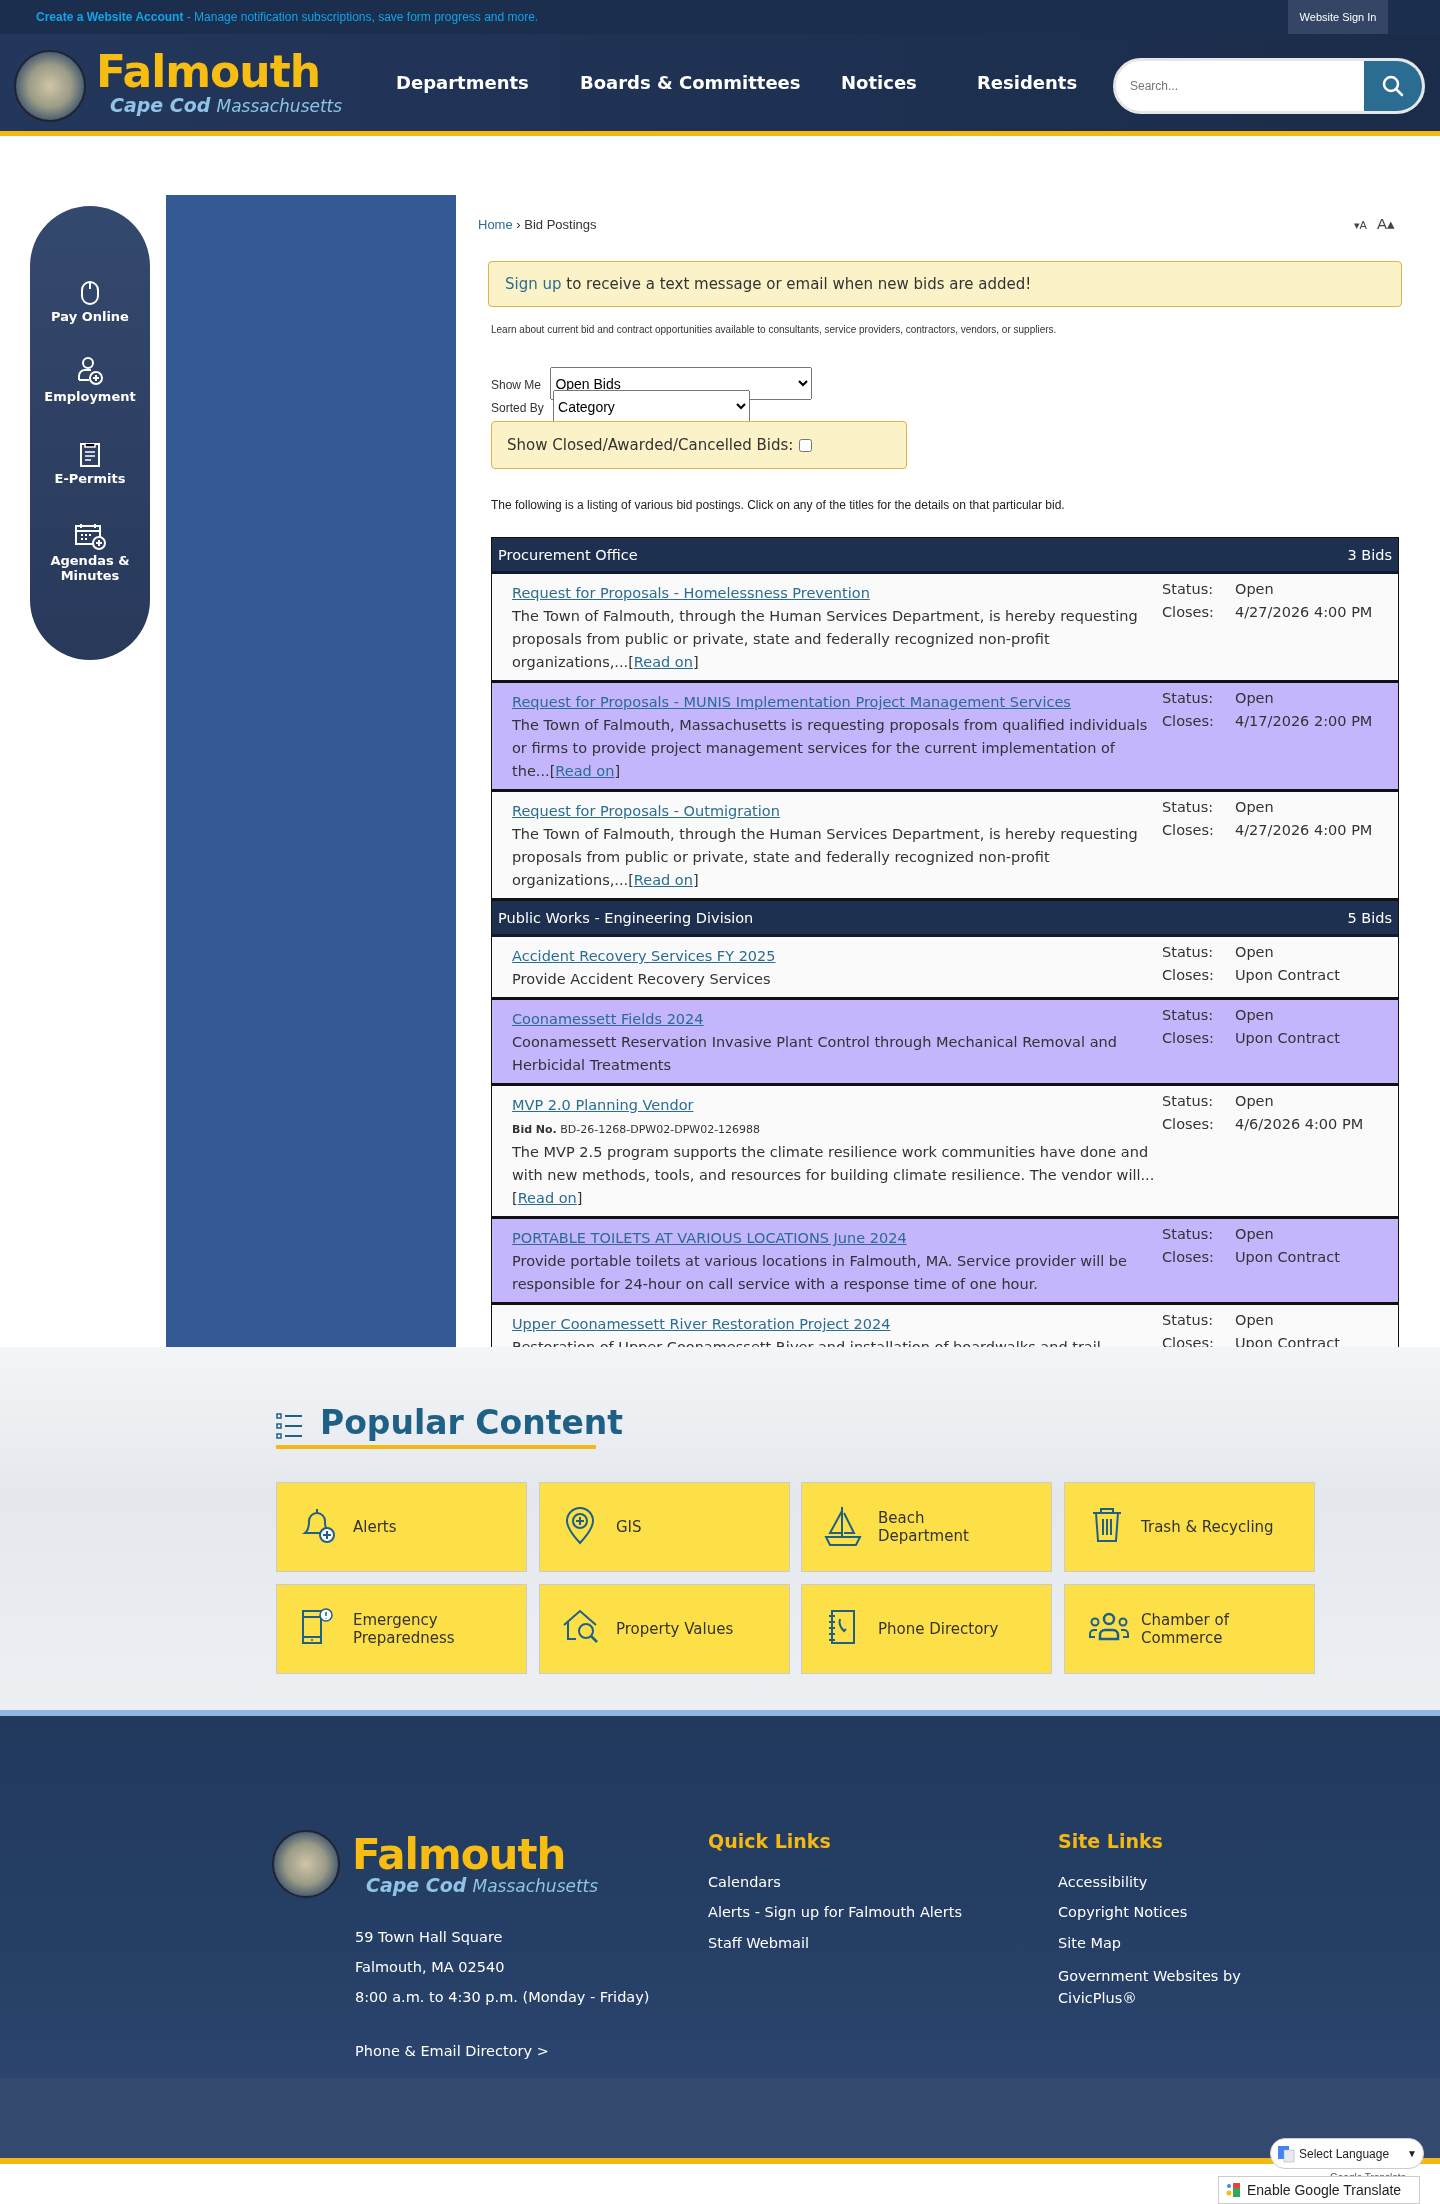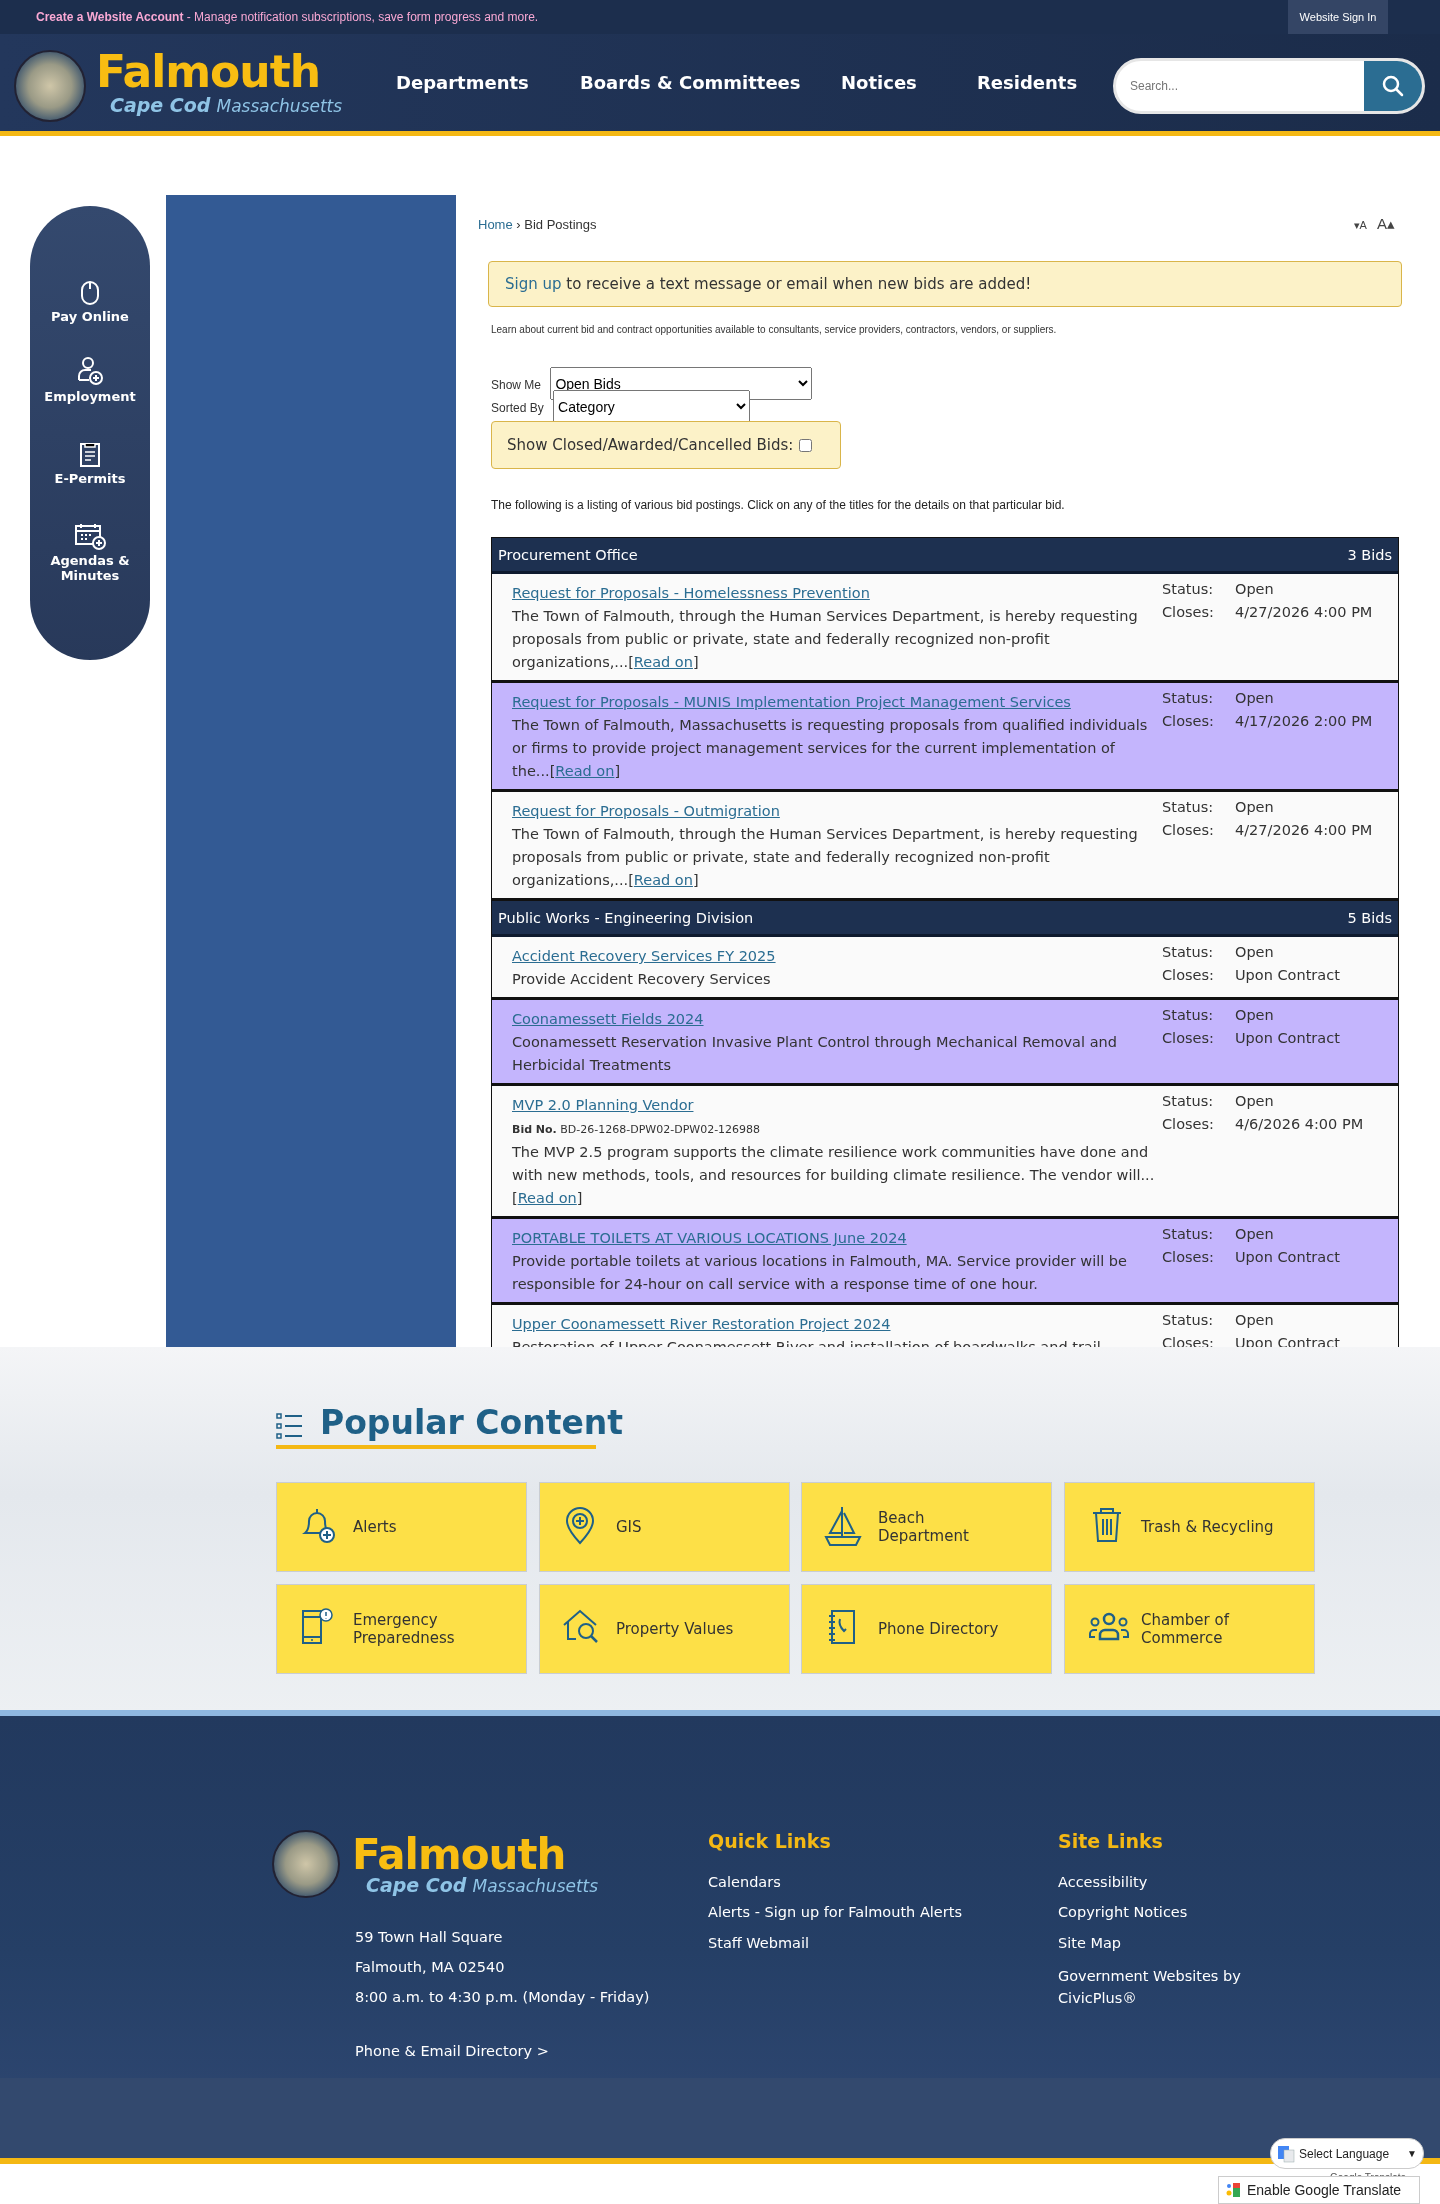--- a/index.html
+++ b/index.html
@@ -1,20 +1,20 @@
 <!DOCTYPE html>
 <html><head>
 <meta charset="utf-8">
 <style>
 *{box-sizing:border-box;margin:0;padding:0}
 body{width:1440px;height:2204px;font-family:"Liberation Sans",sans-serif;background:#fff;position:relative;overflow:hidden;color:#222}
 a{color:inherit}
 
 .topbar{position:absolute;left:0;top:0;width:1440px;height:34px;background:#1c2e4d}
-.topbar .msg{position:absolute;left:36px;top:10px;font-size:12px;color:#f9a8d4}
+.topbar .msg{position:absolute;left:36px;top:10px;font-size:12px;color:#0ea5e9}
 .topbar .msg b{font-weight:bold}
 .signin{position:absolute;left:1288px;top:0;width:100px;height:34px;background:#344565;color:#fff;font-size:11px;line-height:34px;text-align:center;cursor:pointer}
 
 .header{position:absolute;left:0;top:34px;width:1440px;height:102px;background:linear-gradient(90deg,#23375c,#1b2c4a)}
 .header .gold{position:absolute;left:0;bottom:0;width:100%;height:5px;background:#f4b814}
 .seal{position:absolute;border-radius:50%;background:radial-gradient(circle,#cfc6a8 0%,#9a9a86 45%,#4e6272 70%,#2d3c46 100%);border:2px solid #223}
 .logo-falmouth{position:absolute;font-family:"DejaVu Sans",sans-serif;font-weight:bold;color:#f8bd12;letter-spacing:-1px}
 .logo-cape{position:absolute;font-family:"DejaVu Sans",sans-serif;color:#8fc4e6;white-space:nowrap}
 .logo-cape b{font-style:italic;font-weight:bold}
 .logo-cape i{font-weight:normal}
@@ -31,21 +31,21 @@
 .main{position:absolute;left:456px;top:195px;width:970px;height:1152px;background:#fff}
 .crumb{position:absolute;left:22px;top:22px;font-size:13px;color:#333}
 .crumb a{color:#2b6d92;text-decoration:none}
 .resize{position:absolute;left:898px;top:20px;font-size:12px;color:#444}
 .resize span{cursor:pointer}
 .alert{position:absolute;left:32px;top:66px;width:914px;height:46px;background:#fcf2c8;border:1px solid #d9b54a;border-radius:4px;font-size:15px;line-height:44px;padding-left:16px;color:#333;font-family:"DejaVu Sans",sans-serif}
 .alert a{color:#2b6d92}
 .learn{position:absolute;left:35px;top:129px;font-size:10px;color:#333}
 .form-row{position:absolute;left:35px;font-size:12px;color:#333}
 .form-row select{font-size:14px;height:33px;margin-left:6px}
-.closedbox{position:absolute;left:35px;top:226px;width:350px;height:48px;background:#fcf2c8;border:1px solid #d9b54a;border-radius:4px;font-size:15px;line-height:46px;padding-left:15px;color:#333;font-family:"DejaVu Sans",sans-serif}
+.closedbox{position:absolute;left:35px;top:226px;width:416px;height:48px;background:#fcf2c8;border:1px solid #d9b54a;border-radius:4px;font-size:15px;line-height:46px;padding-left:15px;color:#333;font-family:"DejaVu Sans",sans-serif}
 .closedbox input{vertical-align:middle;margin-left:6px;width:13px;height:13px}
 .following{position:absolute;left:35px;top:303px;font-size:12px;color:#222}
 
 .bids{position:absolute;left:35px;top:342px;width:908px;border:1px solid #111;font-family:"DejaVu Sans",sans-serif}
 .cat{height:36px;background:#1d3050;color:#fff;font-size:14.5px;line-height:34px;padding:0 6px;display:flex;justify-content:space-between;border-bottom:3px solid #0e1a2e}
 .row{position:relative;padding:8px 0 6px 20px;border-bottom:3px solid #111;font-size:14.5px;line-height:23px;color:#333}
 .row.odd{background:#fafafa}
 .row.even{background:#c4b5fd}
 .row:last-child{border-bottom:none}
 .row .left{width:645px}

